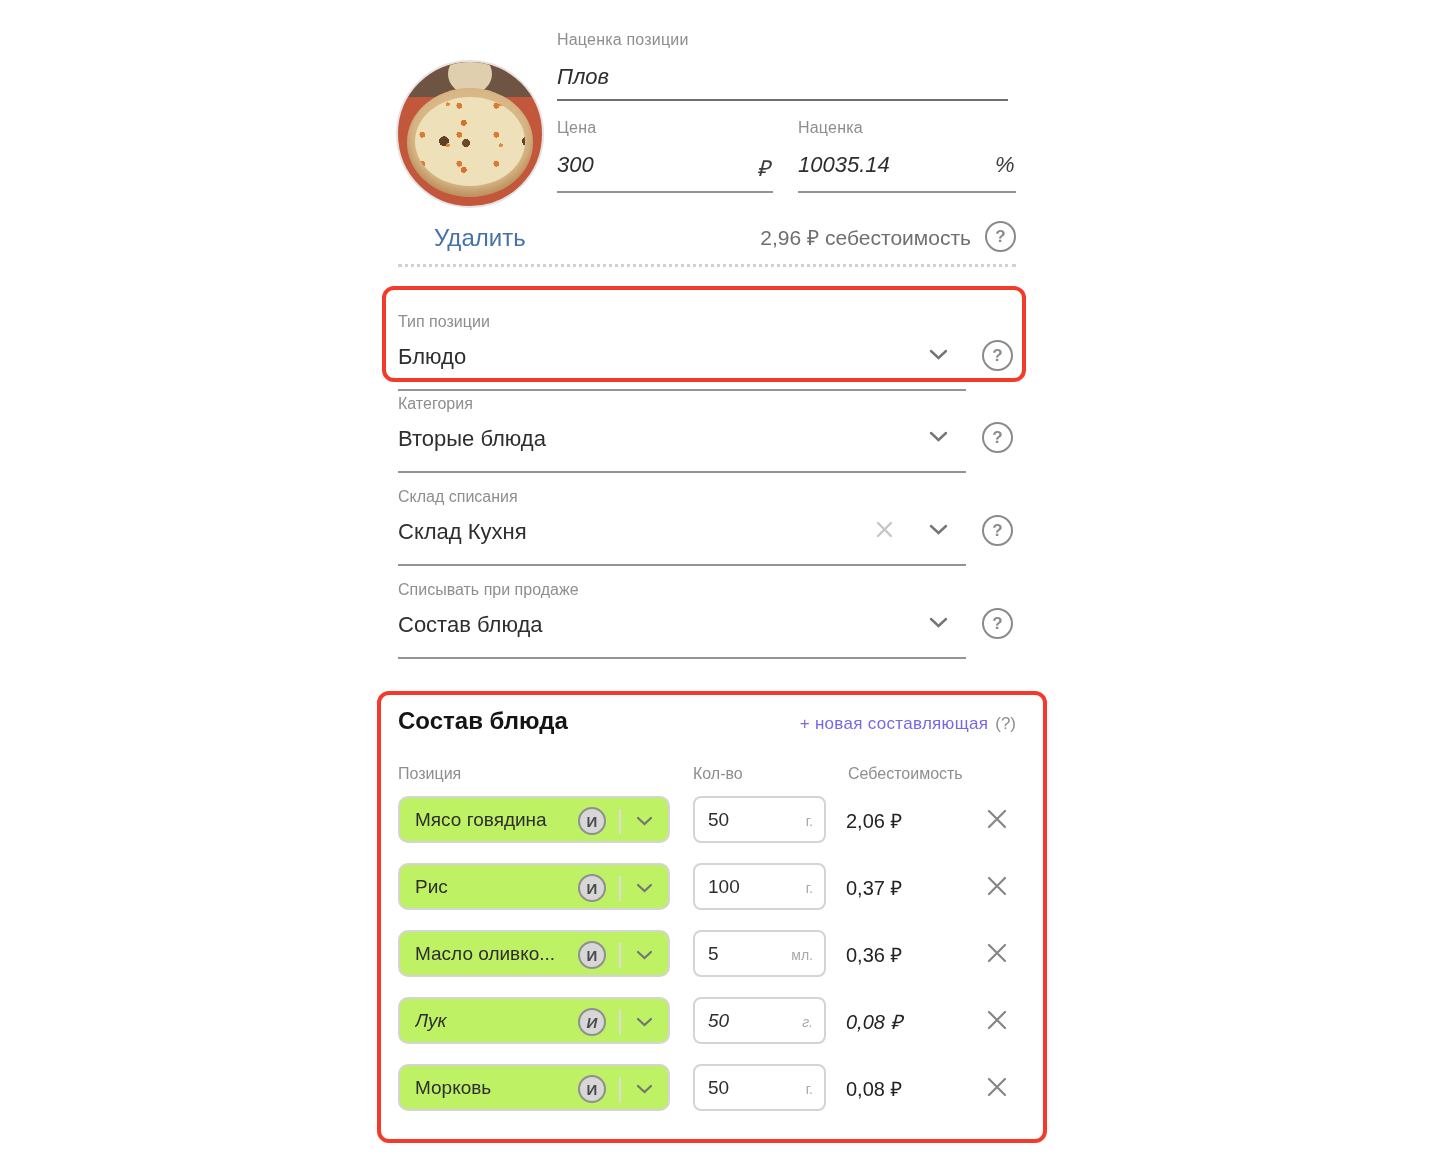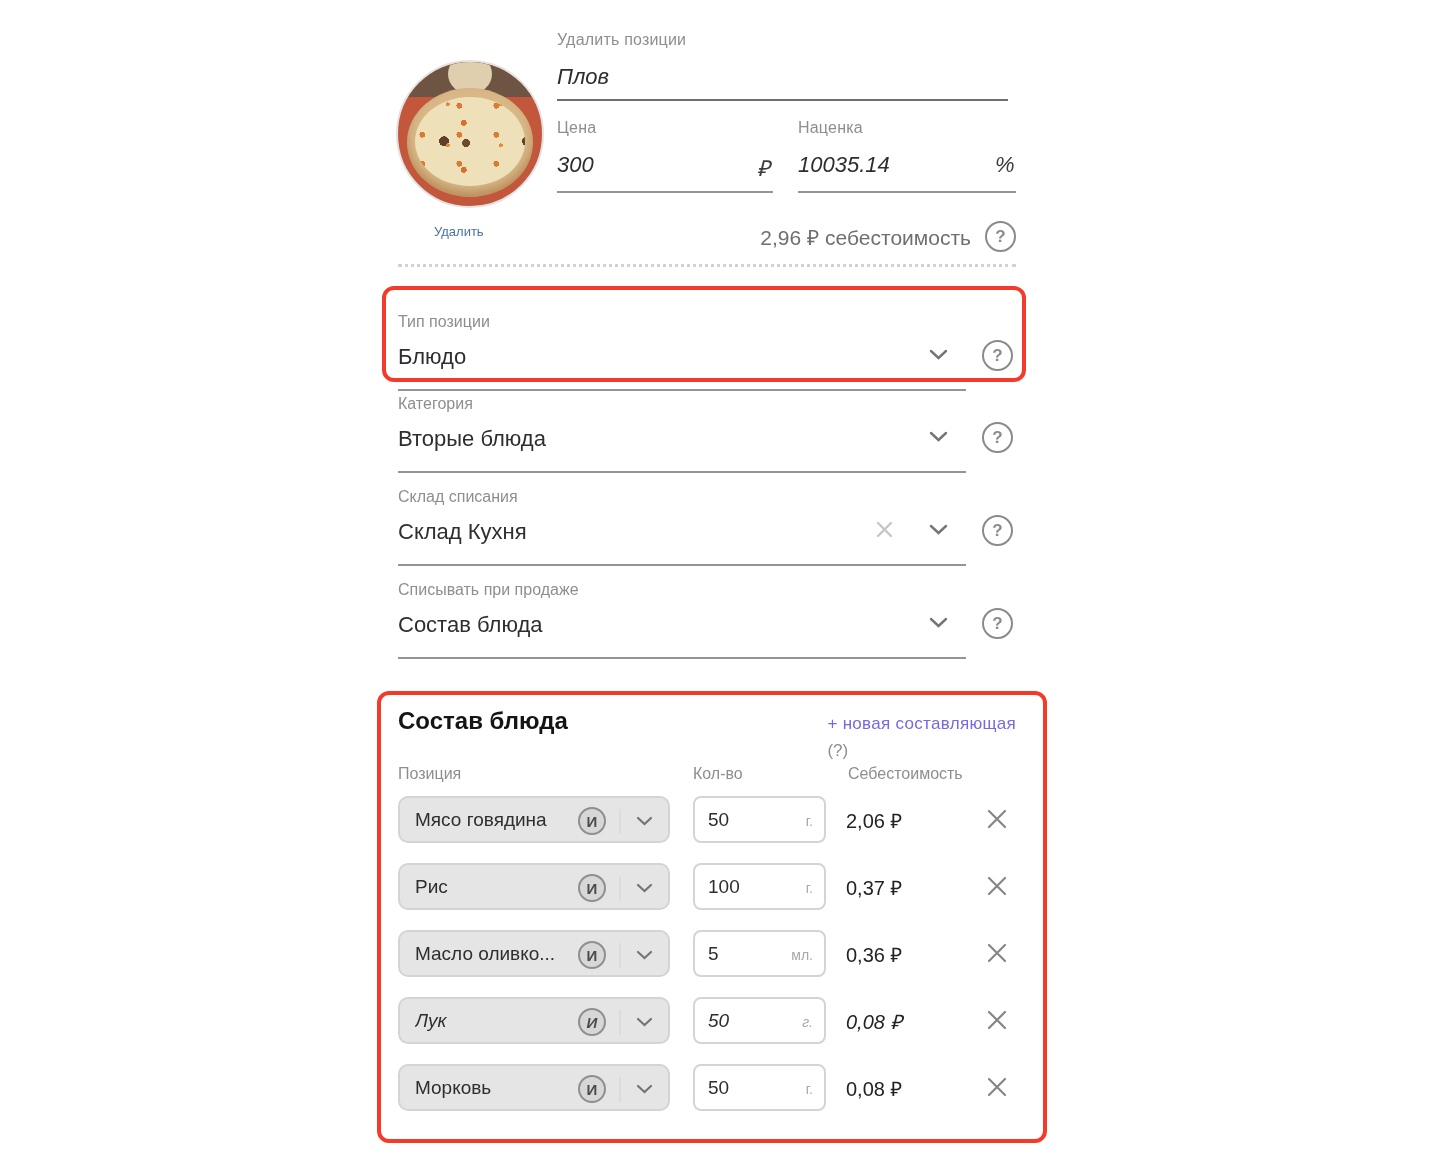--- a/index.html
+++ b/index.html
@@ -22,21 +22,21 @@
              background-color:#eee0b8;
              background-image:
                radial-gradient(circle 3px at 20% 30%, #dd7a31 97%, transparent),
                radial-gradient(circle 2px at 62% 18%, #e08a3c 97%, transparent),
                radial-gradient(circle 3px at 80% 55%, #d86f2a 97%, transparent),
                radial-gradient(circle 5px at 35% 66%, #5f4026 97%, transparent),
                radial-gradient(circle 4px at 72% 78%, #6b4a2f 97%, transparent);
              background-size: 37px 29px, 53px 41px, 61px 47px, 83px 67px, 71px 59px; }
 
   
-  .delete-link { position:absolute; left:434px; top:224px; font-size:13px; color:#4572a8; cursor:pointer; }
+  .delete-link { position:absolute; left:434px; top:224px; font-size:24px; color:#4572a8; cursor:pointer; }
   .cost-row { position:absolute; top:221px; right:434px; display:flex; align-items:center; gap:14px; }
   .cost-text { font-size:21px; color:#6f6f6f; }
 
   .help-circle { width:31px; height:31px; border:2.5px solid #8a8a8a; border-radius:50%;
                  display:flex; align-items:center; justify-content:center;
                  font-size:17px; font-weight:700; color:#8a8a8a; background:#fff; flex:0 0 auto; }
 
   .dotted-div { position:absolute; left:398px; top:264px; width:618px; border-top:3px dotted #d2d2d2; }
 
   
@@ -47,30 +47,30 @@
   .f-chevron { position:absolute; left:531px; top:36px; cursor:pointer; }
   .f-clear { position:absolute; left:478px; top:33px; cursor:pointer; }
   .f-help { position:absolute; left:584px; top:27px; cursor:pointer; }
 
   .redbox { position:absolute; border:4px solid #f43b2b; border-radius:12px; background:transparent; }
   .redbox-a { left:382px; top:286px; width:644px; height:96px; }
   .redbox-b { left:377px; top:691px; width:670px; height:452px; }
 
   
   .comp-title { position:absolute; left:398px; top:707px; font-size:24px; font-weight:700; color:#141414; }
-  .add-row { position:absolute; top:714px; right:434px; display:flex; align-items:baseline; gap:7px;flex-direction:column; }
+  .add-row { position:absolute; top:714px; right:434px; display:flex; align-items:baseline; gap:7px; }
   .add-link { font-size:17px; color:#7668e6; letter-spacing:.3px; cursor:pointer; }
   .add-help { font-size:17px; color:#8e8e8e; }
 
   .col-h { position:absolute; top:765px; font-size:16px; color:#8e8e8e; }
   .col-h.pos { left:398px; } .col-h.qty { left:693px; } .col-h.cost { left:848px; }
 
   .row { position:absolute; left:398px; width:630px; height:47px; }
   .sel { position:absolute; left:0; top:0; width:272px; height:47px;
-         border:2px solid #d4d4d4; border-radius:10px; background:#e5e5e5; cursor:pointer; }
+         border:2px solid #d4d4d4; border-radius:10px; background:#bef264; cursor:pointer; }
   .sel-name { position:absolute; left:15px; top:11px; font-size:19px; color:#2e2e2e;
               max-width:160px; white-space:nowrap; overflow:hidden; }
   .sel-badge { position:absolute; left:178px; top:9px; width:28px; height:28px;
                border:2px solid #8f8f8f; border-radius:50%; background:#d7d7d7;
                display:flex; align-items:center; justify-content:center;
                font-size:15px; font-weight:600; color:#4a4a4a; }
   .sel-div { position:absolute; left:219px; top:11px; width:2px; height:25px; background:#dcdcdc; }
   .sel-chevron { position:absolute; left:236px; top:18px; }
   .qtybox { position:absolute; left:295px; top:0; width:133px; height:47px;
             border:2px solid #d4d4d4; border-radius:8px; background:#fff; }
@@ -86,21 +86,21 @@
 
 <div class="canvas">
 
   <div class="photo">
     <div class="ph-wood"></div>
     <div class="ph-garlic"></div>
     <div class="ph-bowl"></div>
     <div class="ph-rice"></div>
   </div>
 
-  <div class="lbl" style="left:557px; top:31px;">Удалить позиции</div>
+  <div class="lbl" style="left:557px; top:31px;">Наценка позиции</div>
   <div class="val" style="left:557px; top:64px;">Плов</div>
   <div class="uline" style="left:557px; top:99px; width:451px; background:#6e6e6e;"></div>
 
   <div class="lbl" style="left:557px; top:119px;">Цена</div>
   <div class="val" style="left:557px; top:152px;">300</div>
   <div class="val" style="left:757px; top:152px; color:#3c3c3c;">₽</div>
   <div class="uline" style="left:557px; top:191px; width:216px;"></div>
 
   <div class="lbl" style="left:798px; top:119px;">Наценка</div>
   <div class="val" style="left:798px; top:152px;">10035.14</div>

